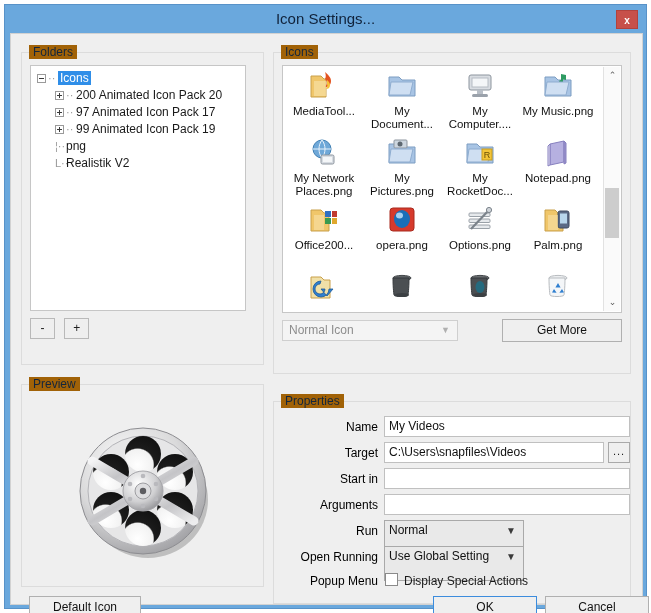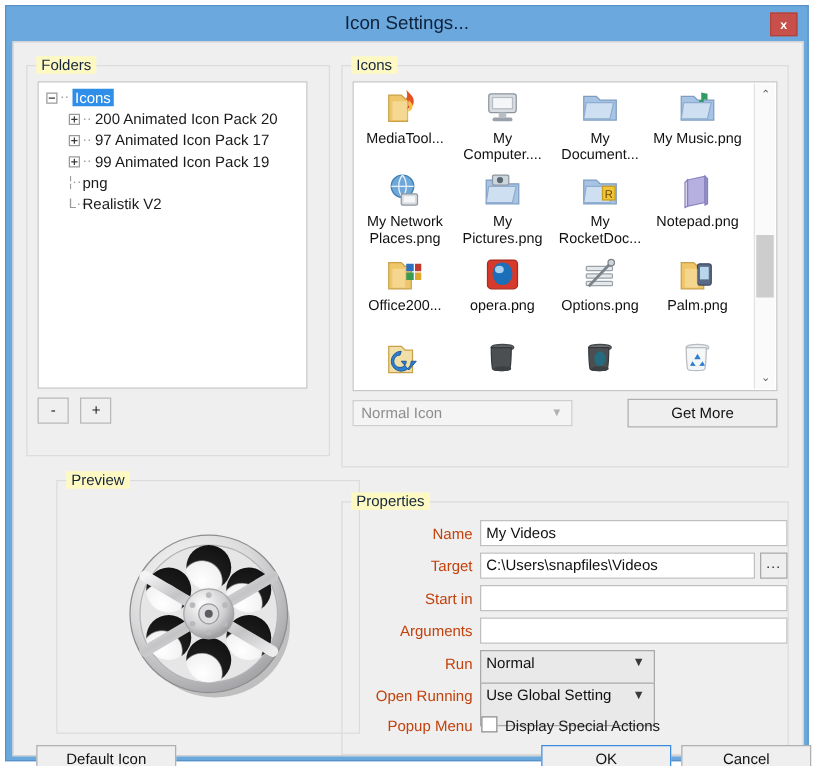--- a/index.html
+++ b/index.html
@@ -71,21 +71,21 @@
   
   .groupbox {
     position: absolute;
     border: 1px solid #dcdcdc;
     box-sizing: border-box;
   }
   .group-label {
     position: absolute;
     top: -8px;
     left: 7px;
-    background: #fef9c3;
+    background: #a16207;
     padding: 0 4px;
     font-size: 12px;
     color: #14263c;
   }
 
   
   #grp-folders { left: 10px; top: 18px; width: 243px; height: 313px; }
   #tree-box {
     position: absolute;
     left: 8px; top: 12px;
@@ -153,21 +153,21 @@
     text-align: center;
     line-height: 19px;
     font-size: 12px;
     margin-right: 6px;
     cursor: pointer;
     box-sizing: border-box;
     color: #202020;
   }
 
   
-  #grp-preview { left: 10px; top: 350px; width: 243px; height: 203px; margin-left: 24px; }
+  #grp-preview { left: 10px; top: 350px; width: 243px; height: 203px; }
   #preview-area {
     position: absolute;
     left: 1px; top: 12px;
     right: 1px; bottom: 2px;
   }
   #reel-wrap {
     position: absolute;
     left: 50%; top: 50%;
     transform: translate(-50%, -50%);
     width: 142px; height: 142px;
@@ -286,21 +286,21 @@
     width: 100%;
     height: 22px;
   }
   .prop-label {
     position: absolute;
     left: 0;
     width: 104px;
     text-align: right;
     line-height: 22px;
     font-size: 12px;
-    color: #c2410c;
+    color: #000000;
   }
   .prop-input {
     position: absolute;
     left: 110px;
     height: 21px;
     background: #ffffff;
     border: 1px solid #c0c0c0;
     box-sizing: border-box;
     font-size: 12px;
     line-height: 19px;
@@ -498,37 +498,37 @@
                 <path d="M20 14c1 2 0 4-1 5 2 0 4-1 4-4 0-2-1-3-3-5 0 2 0 3 0 4z" fill="#f6c23a"></path>
                 <path d="M7 11h12v15H7z" fill="#f7dfa3" opacity="0.7"></path>
               </svg>
             </div>
             <div class="icon-label">MediaTool...</div>
           </div>
 
           <div class="icon-cell">
             <div class="icon-img">
               <svg width="34" height="32" viewBox="0 0 34 32">
+                <path d="M4 7h10l3 3h13v16H4z" fill="#a8c4e4" stroke="#7d9dc2" stroke-width="1"></path>
+                <path d="M6 12h22l-3 13H4z" fill="#cfdff2" stroke="#8fadd0"></path>
+              </svg>
+            </div>
+            <div class="icon-label">My Document...</div>
+          </div>
+
+          <div class="icon-cell">
+            <div class="icon-img">
+              <svg width="34" height="32" viewBox="0 0 34 32">
                 <rect x="6" y="5" width="22" height="15" rx="2" fill="#d9dde2" stroke="#8d959e" stroke-width="1"></rect>
                 <rect x="9" y="8" width="16" height="9" fill="#f4f6f8" stroke="#b6bcc3"></rect>
                 <rect x="14" y="20" width="6" height="4" fill="#b8bec6"></rect>
                 <rect x="9" y="24" width="16" height="3" rx="1.5" fill="#9aa1aa"></rect>
               </svg>
             </div>
             <div class="icon-label">My Computer....</div>
-          </div>
-
-          <div class="icon-cell">
-            <div class="icon-img">
-              <svg width="34" height="32" viewBox="0 0 34 32">
-                <path d="M4 7h10l3 3h13v16H4z" fill="#a8c4e4" stroke="#7d9dc2" stroke-width="1"></path>
-                <path d="M6 12h22l-3 13H4z" fill="#cfdff2" stroke="#8fadd0"></path>
-              </svg>
-            </div>
-            <div class="icon-label">My Document...</div>
           </div>
 
           <div class="icon-cell">
             <div class="icon-img">
               <svg width="34" height="32" viewBox="0 0 34 32">
                 <path d="M4 7h10l3 3h13v16H4z" fill="#a8c4e4" stroke="#7d9dc2" stroke-width="1"></path>
                 <path d="M20 4l5 1v5l-3-.6V12a2 2 0 11-2-2z" fill="#2e9b62"></path>
                 <path d="M6 12h22l-3 13H4z" fill="#cfdff2" stroke="#8fadd0"></path>
               </svg>
             </div>

